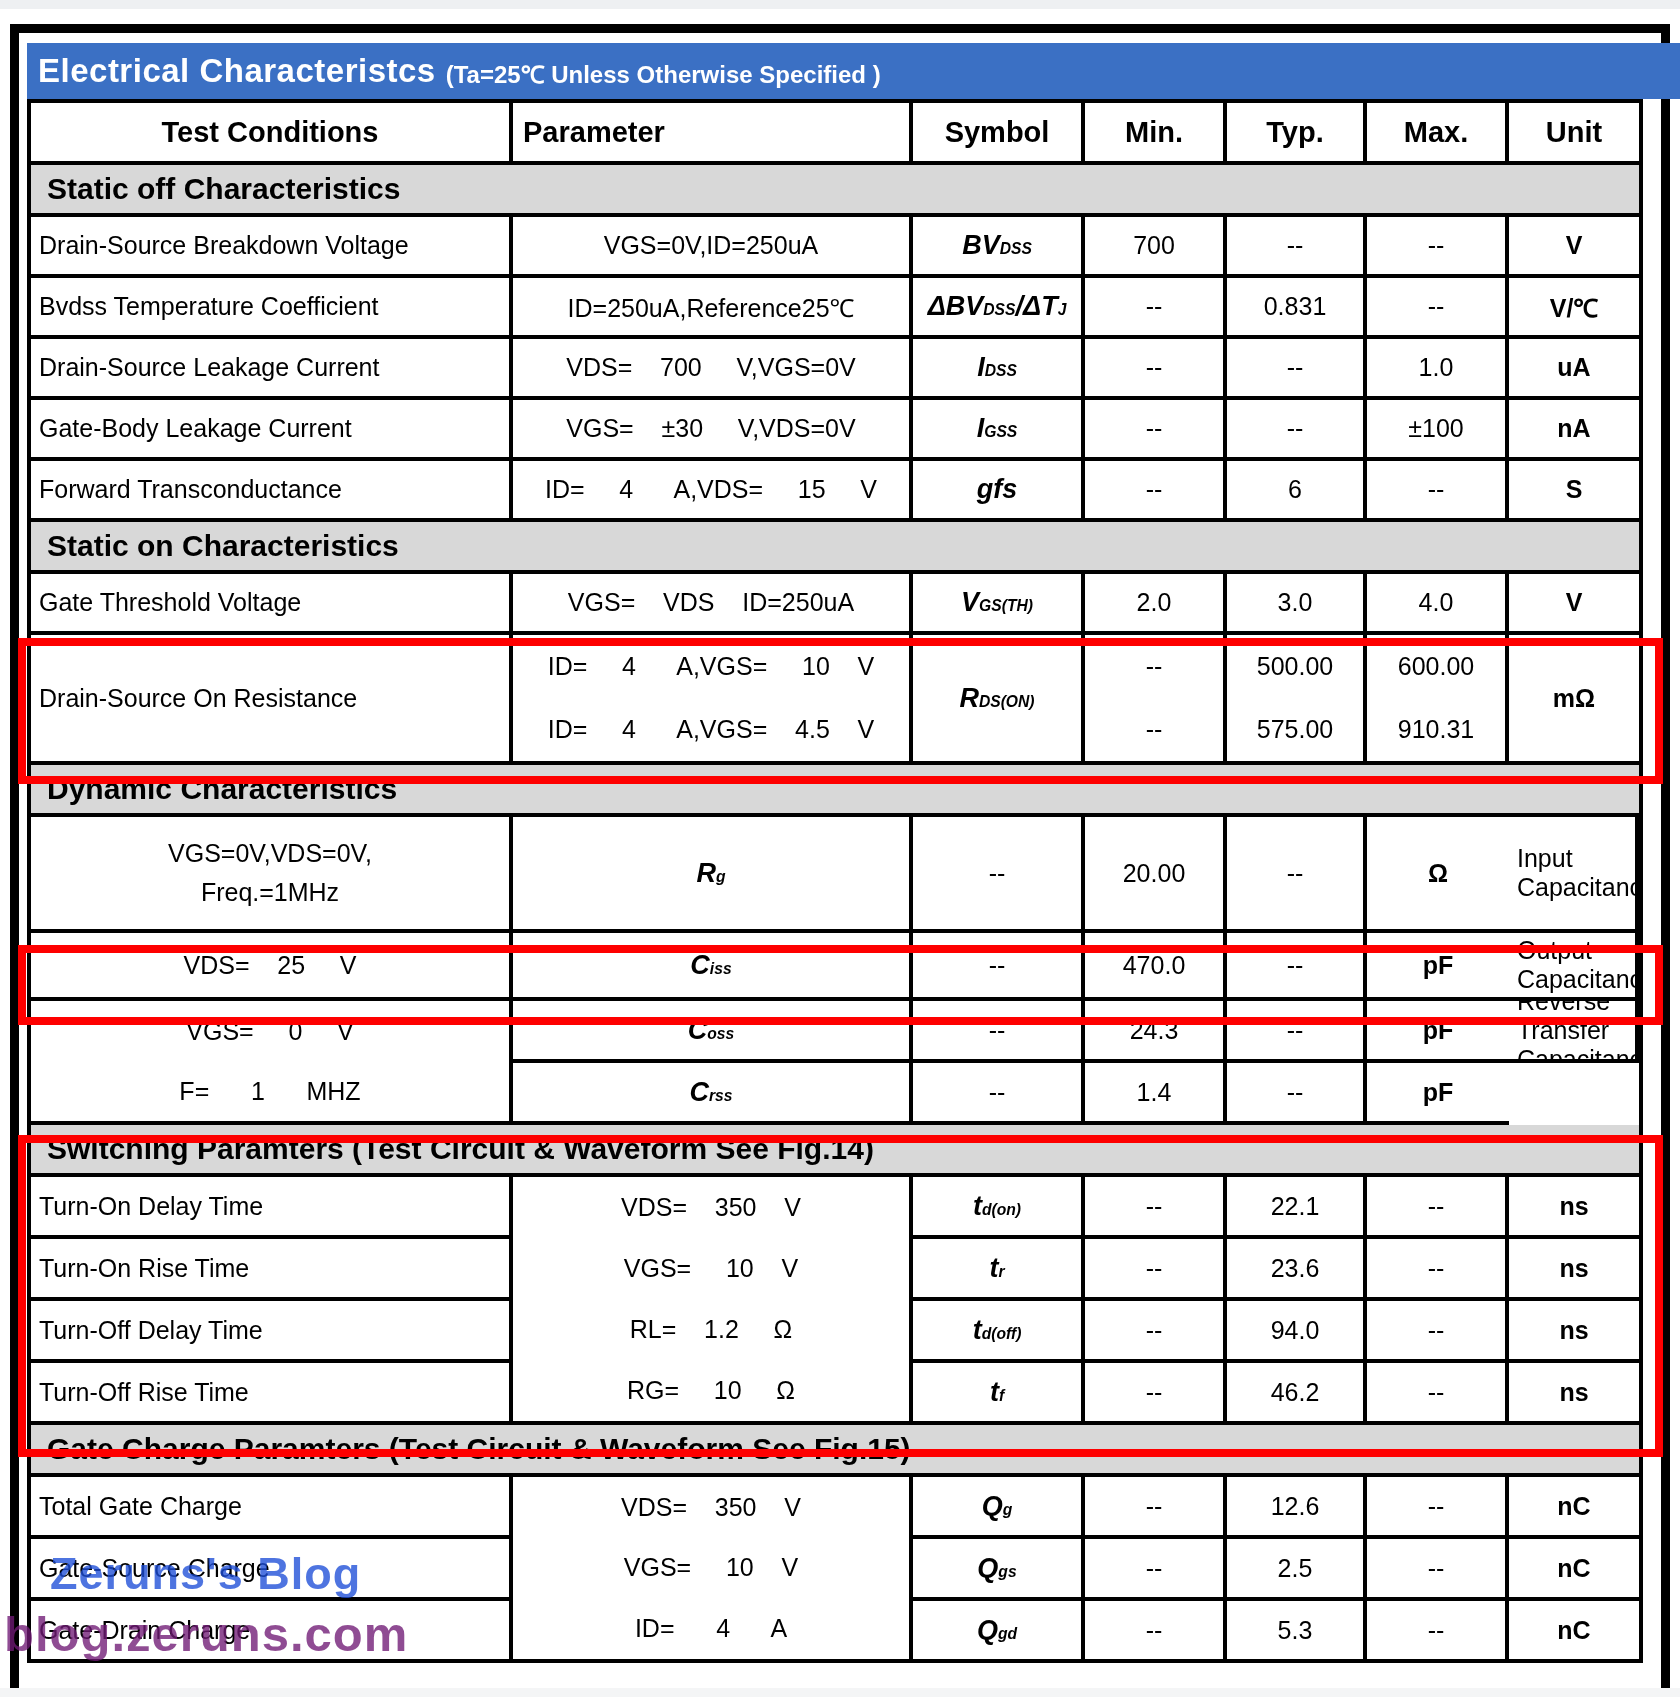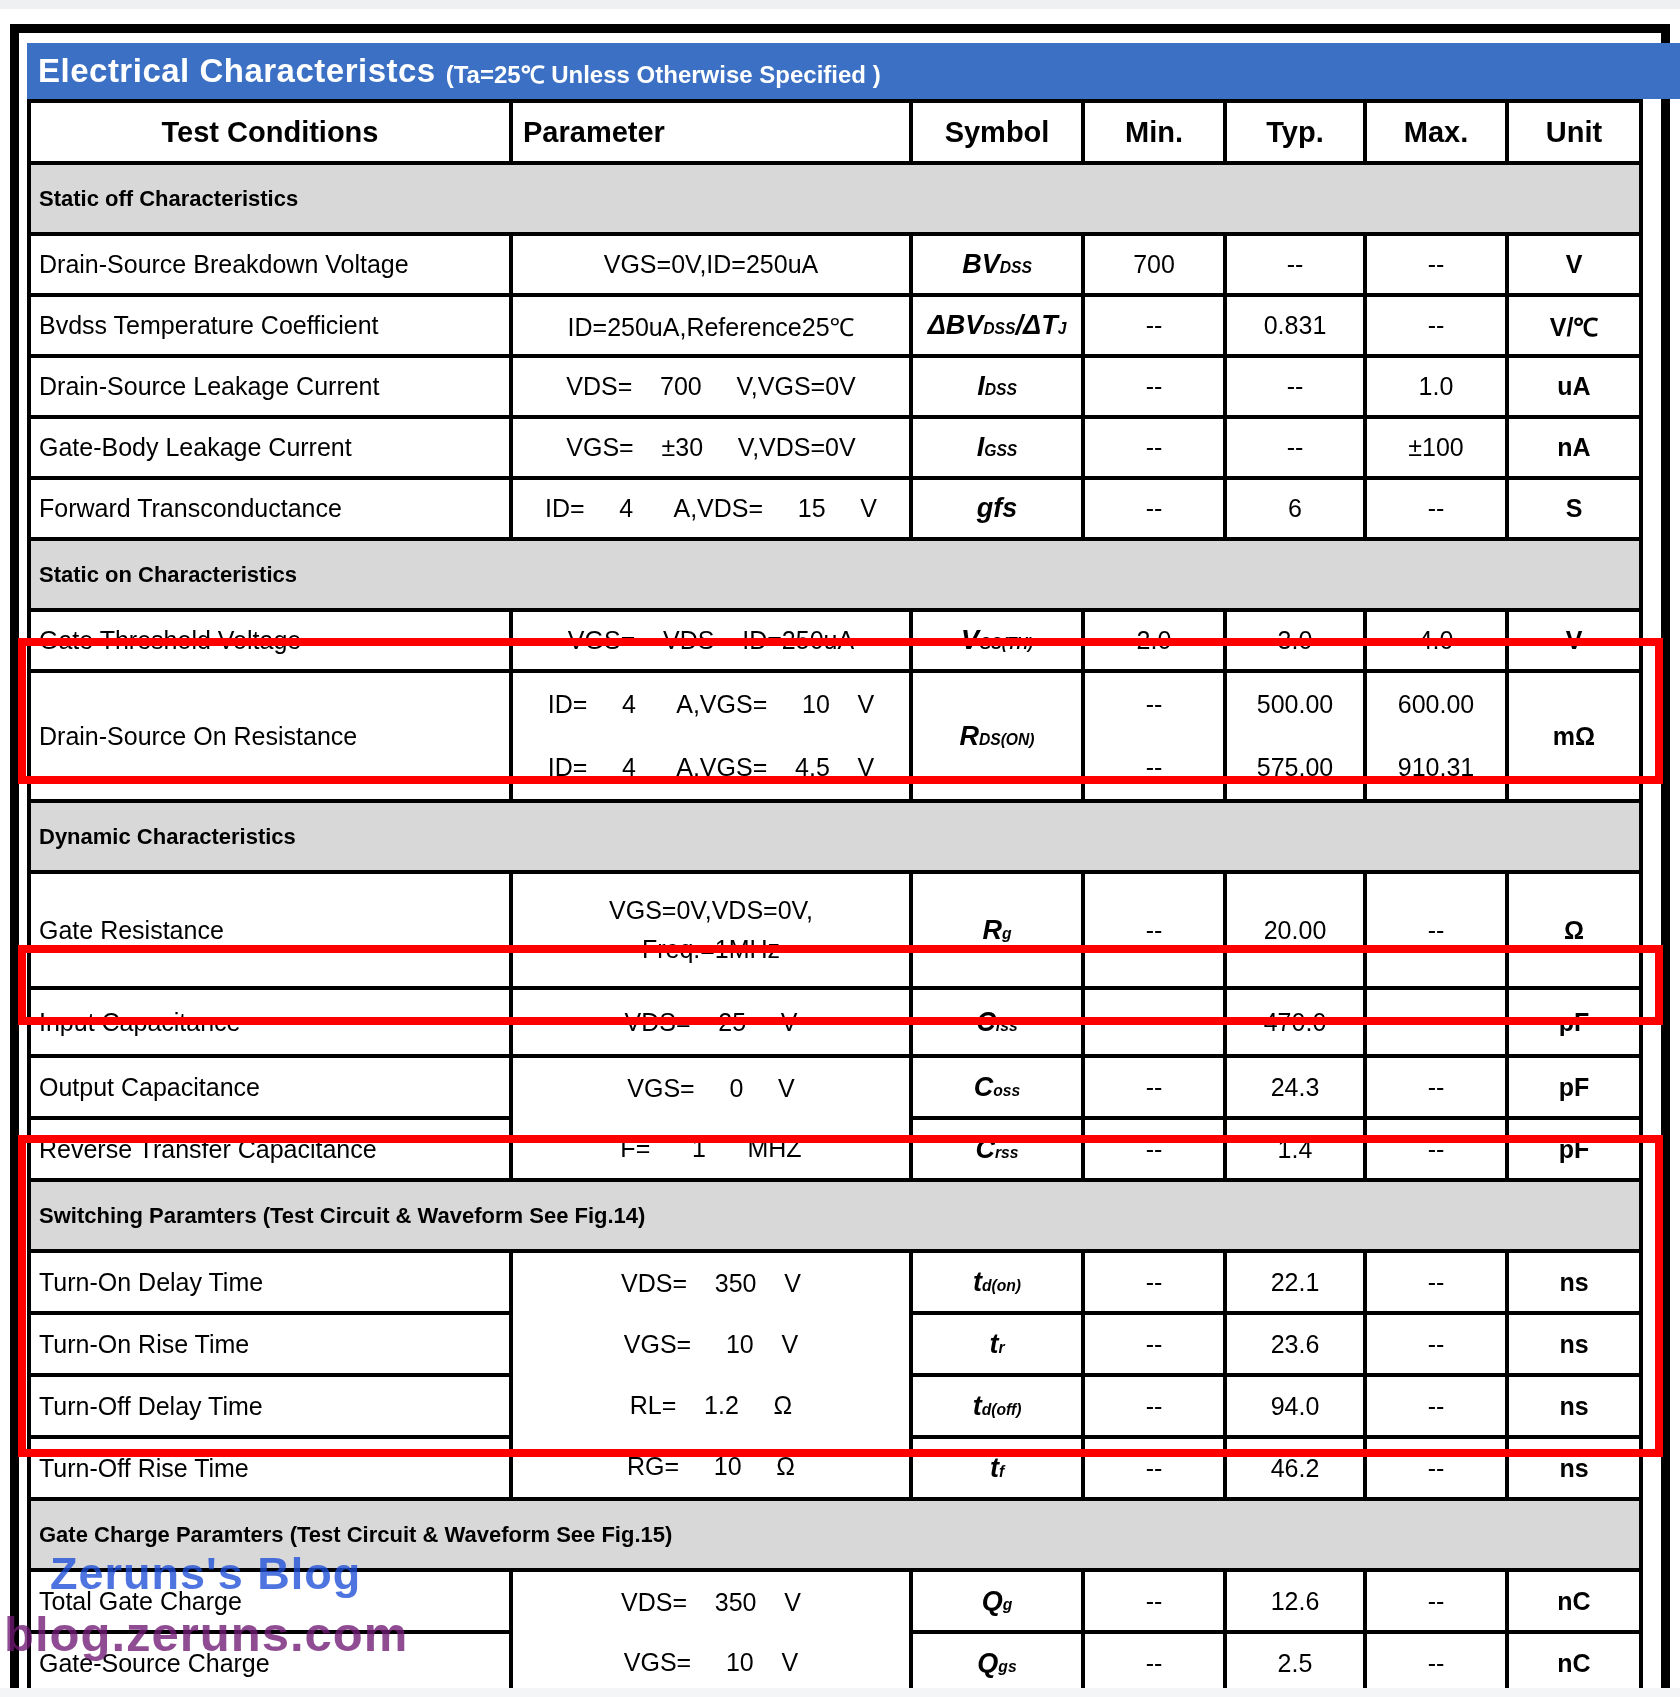--- a/index.html
+++ b/index.html
@@ -47,24 +47,24 @@
   .cell.cond{flex-direction:column;}
   .cell.cond .cond-line{white-space:pre;text-align:center;}
   .cell.cond.spread{justify-content:space-around;}
   .cell.cond.stacked{justify-content:center;gap:10px;}
   .cell.sym{font-weight:bold;font-style:italic;font-size:27px;}
   .cell.sym sub{font-size:0.58em;font-weight:bold;font-style:italic;position:relative;top:0.25em;}
   .cell.val{font-size:25px;}
   .cell.val.spread{flex-direction:column;justify-content:space-around;}
   .cell.unit{font-weight:bold;font-size:25px;}
   .secbar{
-    height:71px;box-sizing:border-box;background:#D8D8D8;
+    height:52px;box-sizing:border-box;background:#D8D8D8;
     border-bottom:4px solid #000;
-    display:flex;align-items:center;padding-left:8px;
-    font-weight:bold;font-size:22px;
+    display:flex;align-items:center;padding-left:16px;
+    font-weight:bold;font-size:30px;
   }
 
   
   .redbox{
     position:absolute;left:18px;width:1645px;box-sizing:border-box;
     border:8px solid #FE0000;pointer-events:none;z-index:30;
   }
   #redbox-rdson{top:638px;height:146px;}
   #redbox-inputcap{top:945px;height:80px;}
   #redbox-switching{top:1135px;height:322px;}
@@ -177,21 +177,20 @@
         <div class="cell val spread">
           <div class="vline">600.00</div>
           <div class="vline">910.31</div>
         </div>
         <div class="cell unit lastcol">mΩ</div>
       </div>
       <div class="secbar">
         <div class="secbar-label" style="background: none; border: none; padding: 0px;">Dynamic Characteristics</div>
       </div>
       <div class="rowgrid" style="grid-template-rows: 116px 68px 62px 62px;">
-        <div class="cell param">Gate Resistance</div>
         <div class="cell cond stacked">
           <div class="cond-line">VGS=0V,VDS=0V,</div>
           <div class="cond-line">Freq.=1MHz</div>
         </div>
         <div class="cell sym">R<sub>g</sub></div>
         <div class="cell val">--</div>
         <div class="cell val">20.00</div>
         <div class="cell val">--</div>
         <div class="cell unit lastcol">Ω</div>
         <div class="cell param">Input Capacitance</div>

